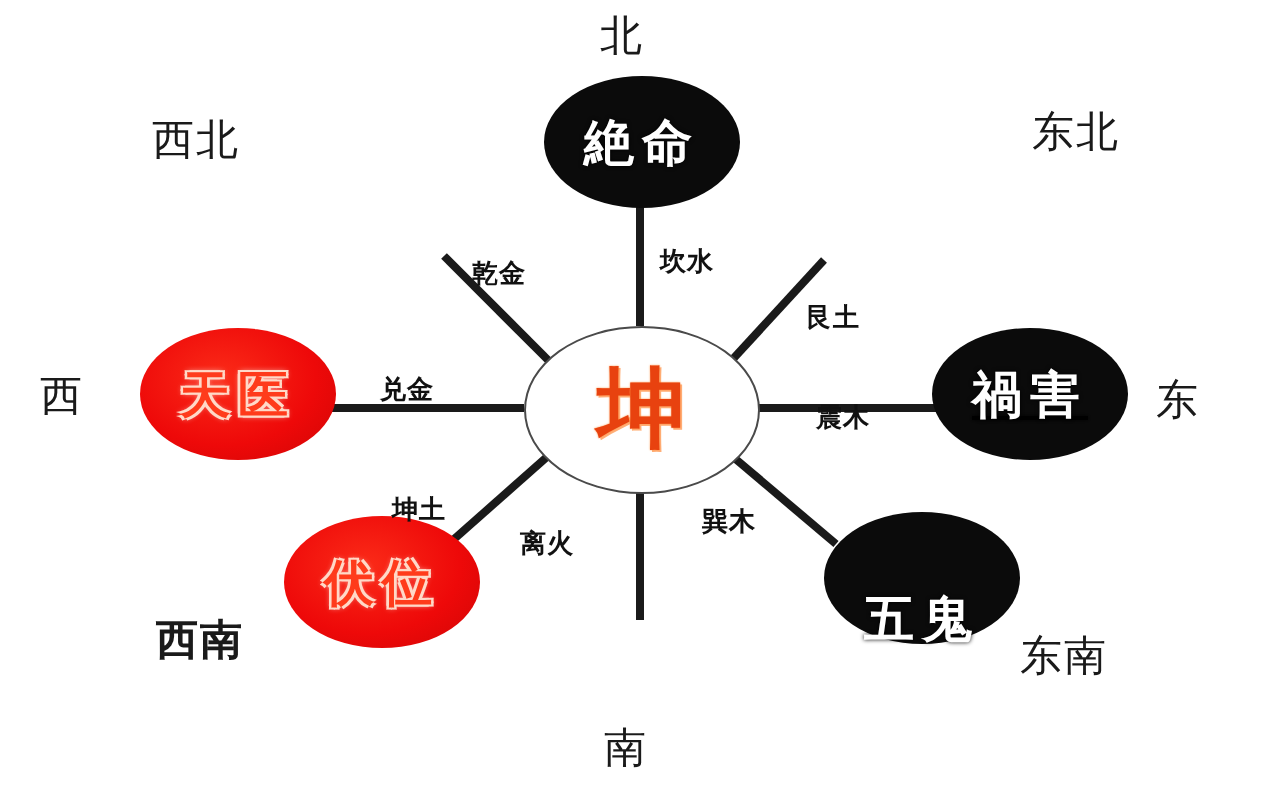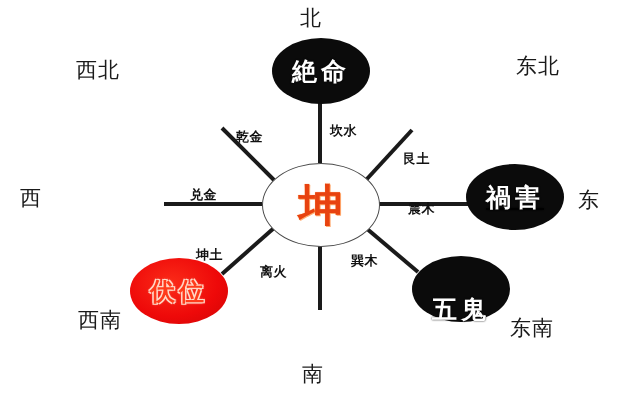--- a/index.html
+++ b/index.html
@@ -70,21 +70,21 @@
        1.2px  1.2px 0 #ffd9c8,
        0 0 3px #ffe7dc;
   }
 
   
   .n-n  {left:272px;top:38px;  width:98px;height:66px;}
   .n-ne {left:404px;top:72px;  width:98px;height:66px;}
   .n-e  {left:466px;top:164px; width:98px;height:66px;text-decoration:underline;}
   .n-se {left:412px;top:256px; width:98px;height:66px;align-items:flex-end;}
   .n-s  {left:272px;top:298px; width:98px;height:66px;}
-  .n-sw {left:130px;top:258px; width:98px;height:66px;}
+  .n-sw {left:142px;top:258px; width:98px;height:66px;}
   .n-w  {left:70px; top:164px; width:98px;height:66px;}
   .n-nw {left:134px;top:72px;  width:98px;height:66px;}
 
   
   .spoke-label{
     position:absolute;
     font-size:13px;
     font-weight:bold;
     color:#111;
     letter-spacing:0.5px;
@@ -109,21 +109,21 @@
     letter-spacing:1px;
     white-space:nowrap;
     z-index:8;
     font-family:"DejaVu Sans","Liberation Sans",sans-serif;
   }
   .d-n  {left:300px;top:4px;}
   .d-ne {left:476px;top:52px;margin-left:40px;}
   .d-e  {left:578px;top:186px;}
   .d-se {left:510px;top:314px;}
   .d-s  {left:302px;top:360px;}
-  .d-sw {left:78px; top:306px;}
+  .d-sw {left:78px; top:306px;font-weight:bold;}
   .d-w  {left:20px; top:184px;}
   .d-nw {left:76px; top:56px;}
 </style>
 </head>
 <body>
 
 <div id="stage">
 
   <svg id="spokes" viewBox="0 0 640 400">
 
@@ -153,20 +153,23 @@
   </div>
   <div class="node black n-e">
     <span class="glyph">禍害</span>
   </div>
   <div class="node black n-se">
     <span class="glyph">五鬼</span>
   </div>
   <div class="node red n-sw">
     <span class="glyph">伏位</span>
   </div>
+  <div class="node red n-w">
+    <span class="glyph">天医</span>
+  </div>
 
   <div class="spoke-label sl-nw">乾金</div>
   <div class="spoke-label sl-n">坎水</div>
   <div class="spoke-label sl-ne">艮土</div>
   <div class="spoke-label sl-e">震木</div>
   <div class="spoke-label sl-se">巽木</div>
   <div class="spoke-label sl-s">离火</div>
   <div class="spoke-label sl-sw">坤土</div>
   <div class="spoke-label sl-w">兑金</div>
 

